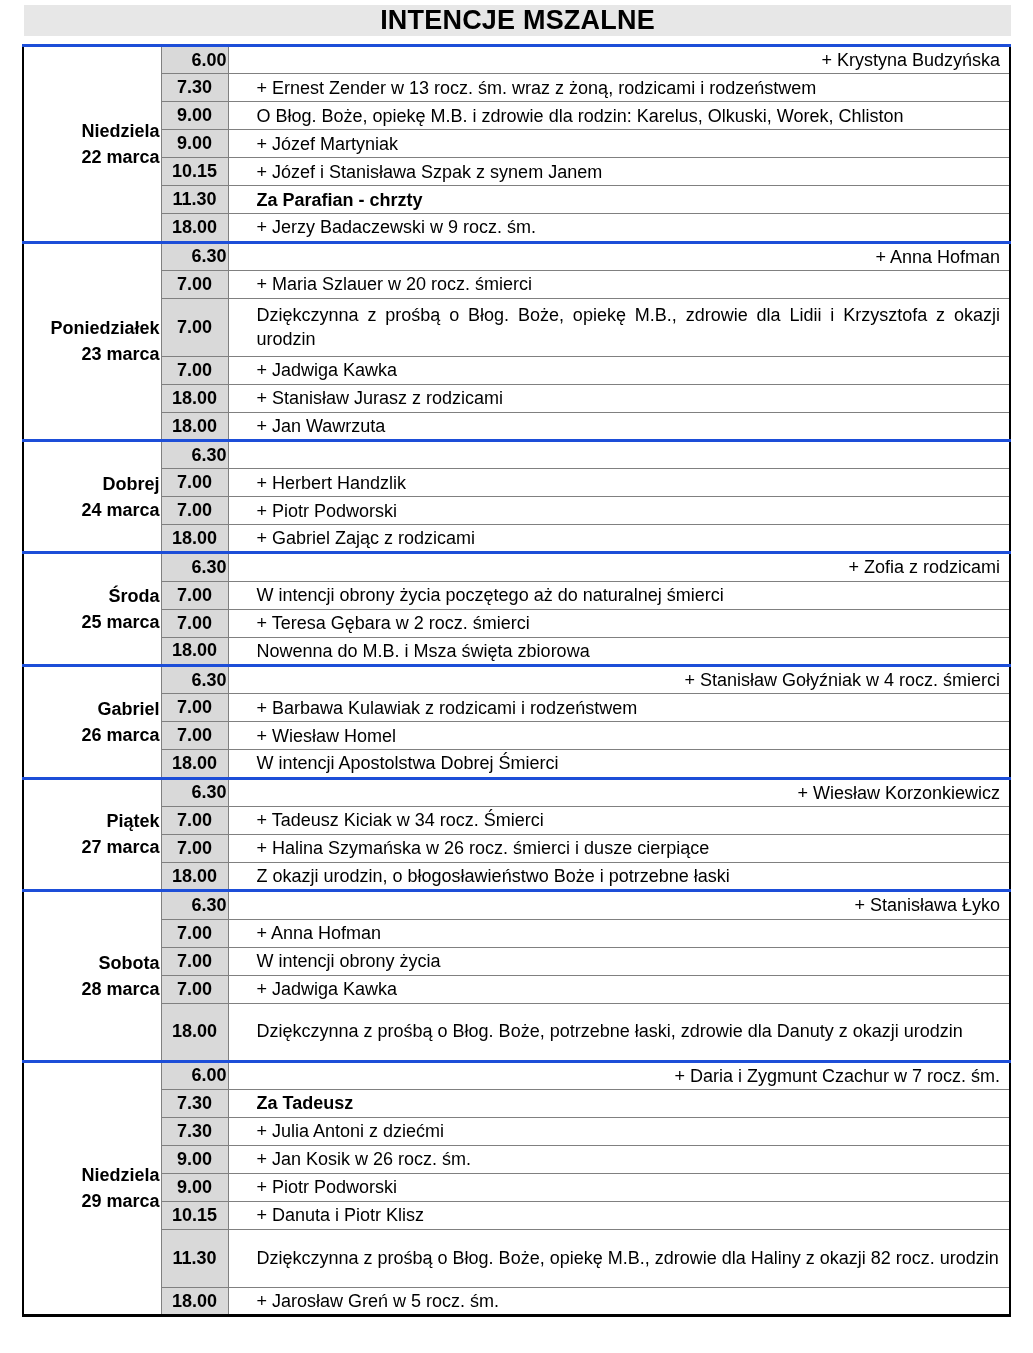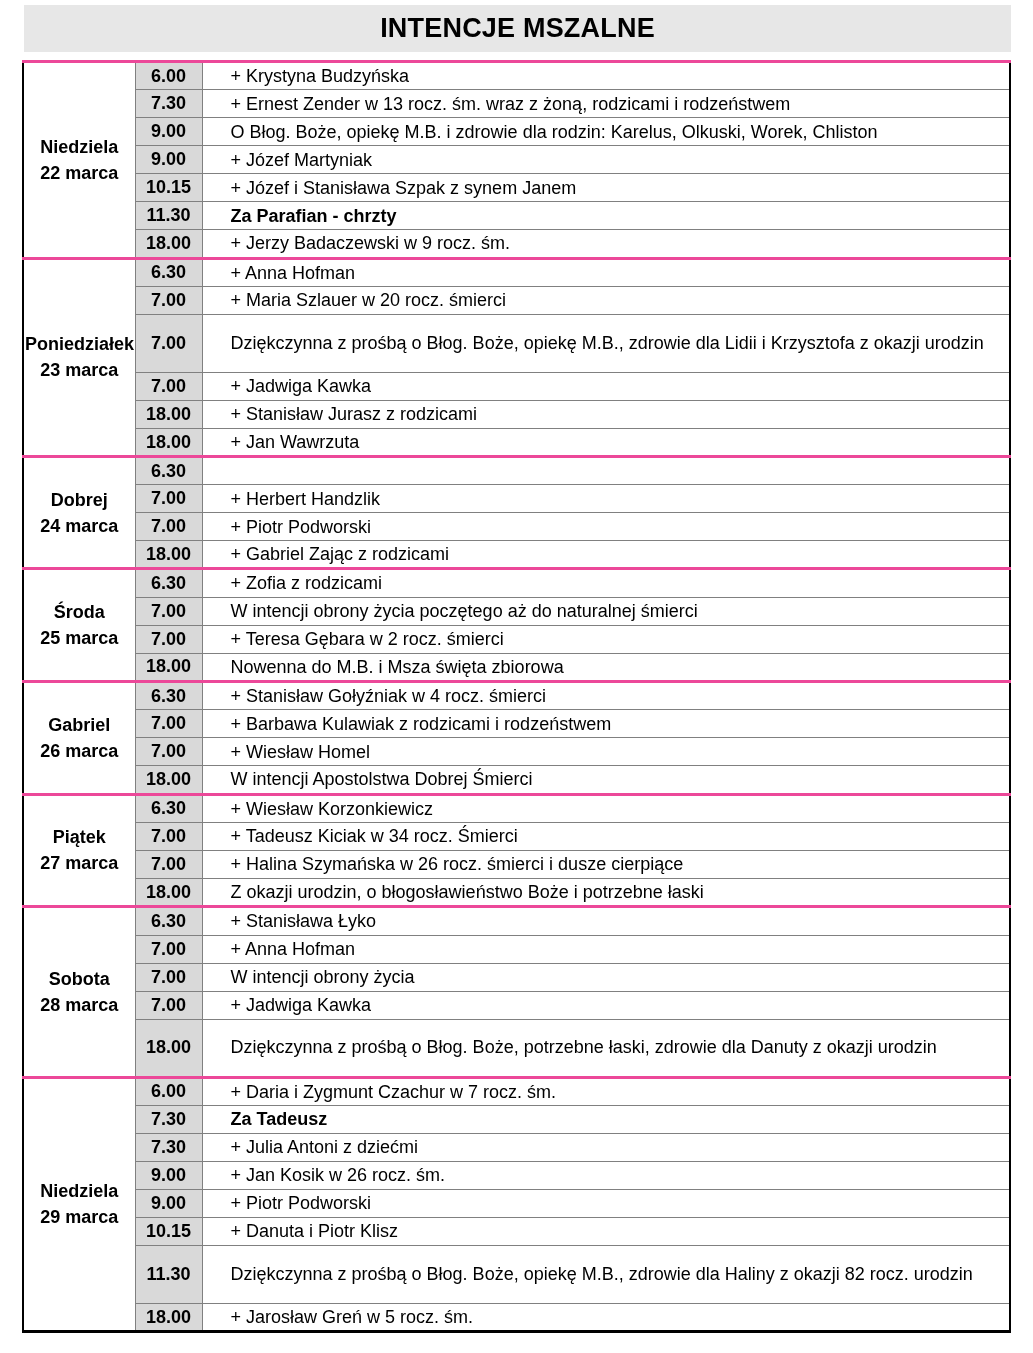--- a/index.html
+++ b/index.html
@@ -11,21 +11,21 @@
   }
   .page {
     width: 1033px;
     height: 1353px;
     background: #ffffff;
     box-sizing: border-box;
     overflow: hidden;
   }
   .title-band {
     margin: 5px 22px 0 24px;
-    height: 47px;
+    height: 31px;
     background: #e7e7e7;
     display: flex;
     align-items: center;
     justify-content: center;
   }
   .title-band h1 {
     margin: 0;
     font-size: 27px;
     font-weight: bold;
     letter-spacing: 0.2px;
@@ -42,23 +42,23 @@
   table.intentions td {
     border: 1px solid #808080;
     font-size: 18px;
     vertical-align: middle;
     box-sizing: border-box;
     overflow: hidden;
   }
   tr.row { height: 28px; }
   tr.row.tall { height: 58px; }
   
-  tr.group-start > td { border-top: 3px solid #ec4899; }
+  tr.group-start > td { border-top: 3px solid #1d4ed8; text-align: right; }
   td.day-cell {
-    width: 112px;
+    width: 138px;
     text-align: center;
     font-weight: bold;
     font-size: 19px;
     background: #ffffff;
     line-height: 1.45;
     border-left: 2px solid #333333;
   }
   td.time-cell {
     width: 67px;
     text-align: center;

